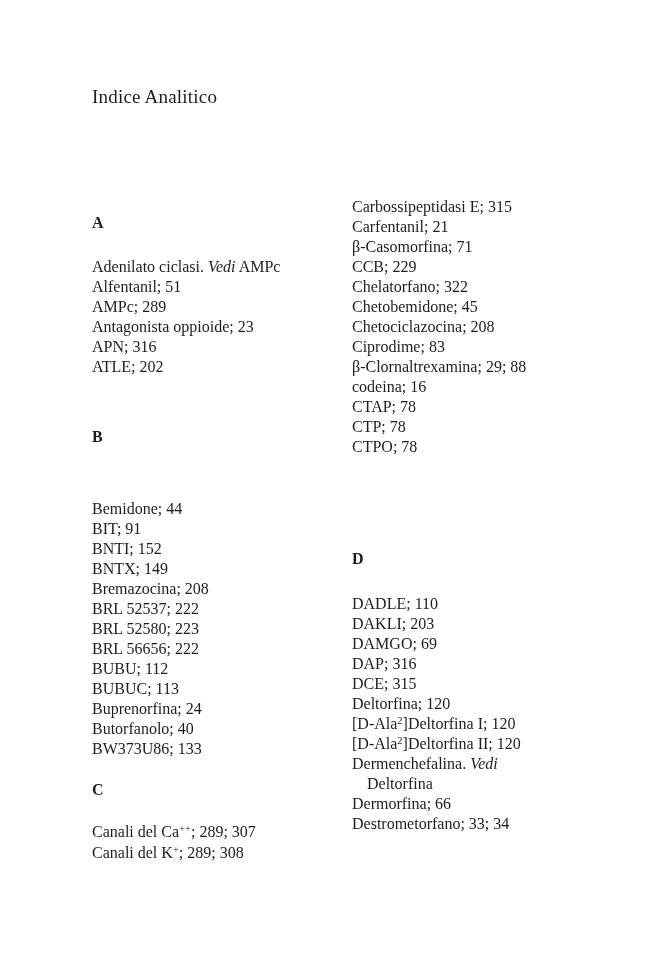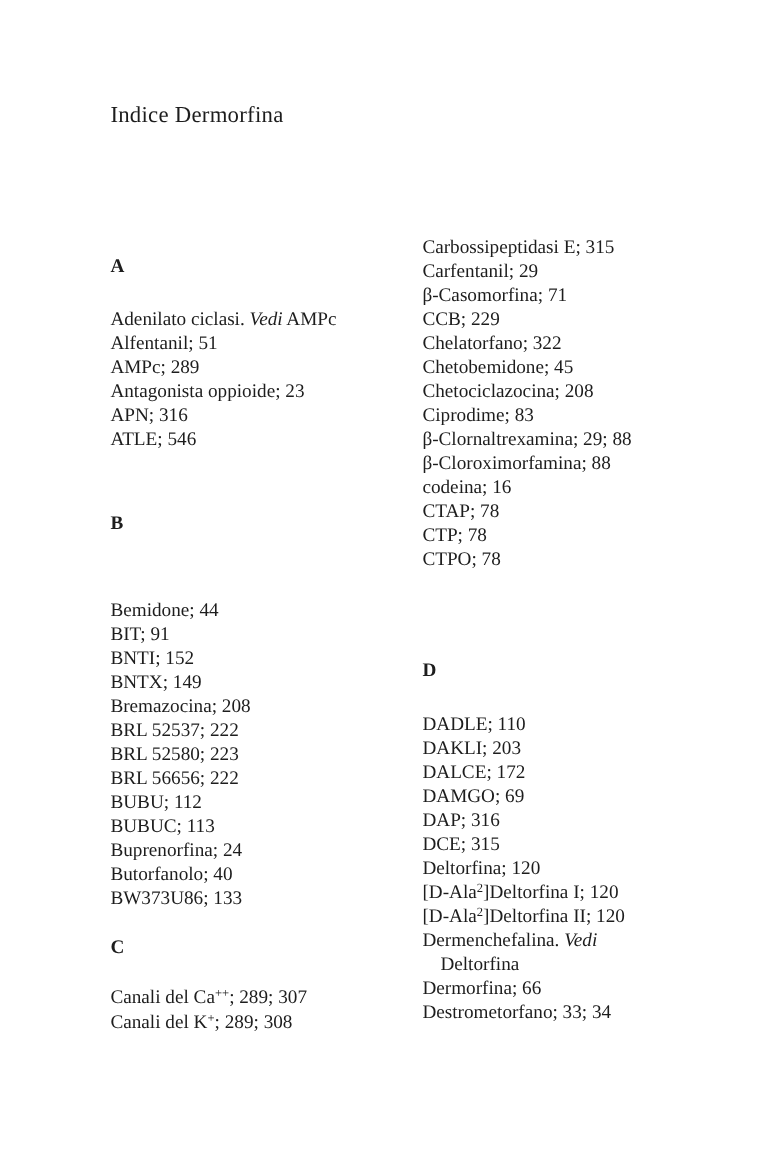--- a/index.html
+++ b/index.html
@@ -55,31 +55,31 @@
   .e-c .entry { height: 21px; line-height: 21px; }
   .e-c2 { top: 197px; }
   .h-d  { top: 550px; }
   .e-d  { top: 594px; }
 </style>
 </head>
 <body>
 
 <div class="page">
 
-  <h1 class="title">Indice Dermorfina</h1>
+  <h1 class="title">Indice Analitico</h1>
 
   <div class="col-block col-left sec-heading h-a">A</div>
 
   <div class="col-block col-left entries e-a">
       <div class="entry"><span>Adenilato ciclasi. </span><span class="italic">Vedi</span><span> AMPc</span></div>
       <div class="entry"><span>Alfentanil; 51</span></div>
       <div class="entry"><span>AMPc; 289</span></div>
       <div class="entry"><span>Antagonista oppioide; 23</span></div>
       <div class="entry"><span>APN; 316</span></div>
-      <div class="entry"><span>ATLE; 546</span></div>
+      <div class="entry"><span>ATLE; 202</span></div>
     </div>
 
   <div class="col-block col-left sec-heading h-b">B</div>
 
   <div class="col-block col-left entries e-b">
       <div class="entry"><span>Bemidone; 44</span></div>
       <div class="entry"><span>BIT; 91</span></div>
       <div class="entry"><span>BNTI; 152</span></div>
       <div class="entry"><span>BNTX; 149</span></div>
       <div class="entry"><span>Bremazocina; 208</span></div>
@@ -95,41 +95,39 @@
 
   <div class="col-block col-left sec-heading h-c">C</div>
 
   <div class="col-block col-left entries e-c">
       <div class="entry"><span>Canali del Ca</span><span class="sup">++</span><span>; 289; 307</span></div>
       <div class="entry"><span>Canali del K</span><span class="sup">+</span><span>; 289; 308</span></div>
     </div>
 
   <div class="col-block col-right entries e-c2">
       <div class="entry"><span>Carbossipeptidasi E; 315</span></div>
-      <div class="entry"><span>Carfentanil; 29</span></div>
+      <div class="entry"><span>Carfentanil; 21</span></div>
       <div class="entry"><span>β-Casomorfina; 71</span></div>
       <div class="entry"><span>CCB; 229</span></div>
       <div class="entry"><span>Chelatorfano; 322</span></div>
       <div class="entry"><span>Chetobemidone; 45</span></div>
       <div class="entry"><span>Chetociclazocina; 208</span></div>
       <div class="entry"><span>Ciprodime; 83</span></div>
       <div class="entry"><span>β-Clornaltrexamina; 29; 88</span></div>
-      <div class="entry"><span>β-Cloroximorfamina; 88</span></div>
       <div class="entry"><span>codeina; 16</span></div>
       <div class="entry"><span>CTAP; 78</span></div>
       <div class="entry"><span>CTP; 78</span></div>
       <div class="entry"><span>CTPO; 78</span></div>
     </div>
 
   <div class="col-block col-right sec-heading h-d">D</div>
 
   <div class="col-block col-right entries e-d">
       <div class="entry"><span>DADLE; 110</span></div>
       <div class="entry"><span>DAKLI; 203</span></div>
-      <div class="entry"><span>DALCE; 172</span></div>
       <div class="entry"><span>DAMGO; 69</span></div>
       <div class="entry"><span>DAP; 316</span></div>
       <div class="entry"><span>DCE; 315</span></div>
       <div class="entry"><span>Deltorfina; 120</span></div>
       <div class="entry"><span>[D-Ala</span><span class="sup">2</span><span>]Deltorfina I; 120</span></div>
       <div class="entry"><span>[D-Ala</span><span class="sup">2</span><span>]Deltorfina II; 120</span></div>
       <div class="entry"><span>Dermenchefalina. </span><span class="italic">Vedi</span></div>
       <div class="entry indent"><span>Deltorfina</span></div>
       <div class="entry"><span>Dermorfina; 66</span></div>
       <div class="entry"><span>Destrometorfano; 33; 34</span></div>

